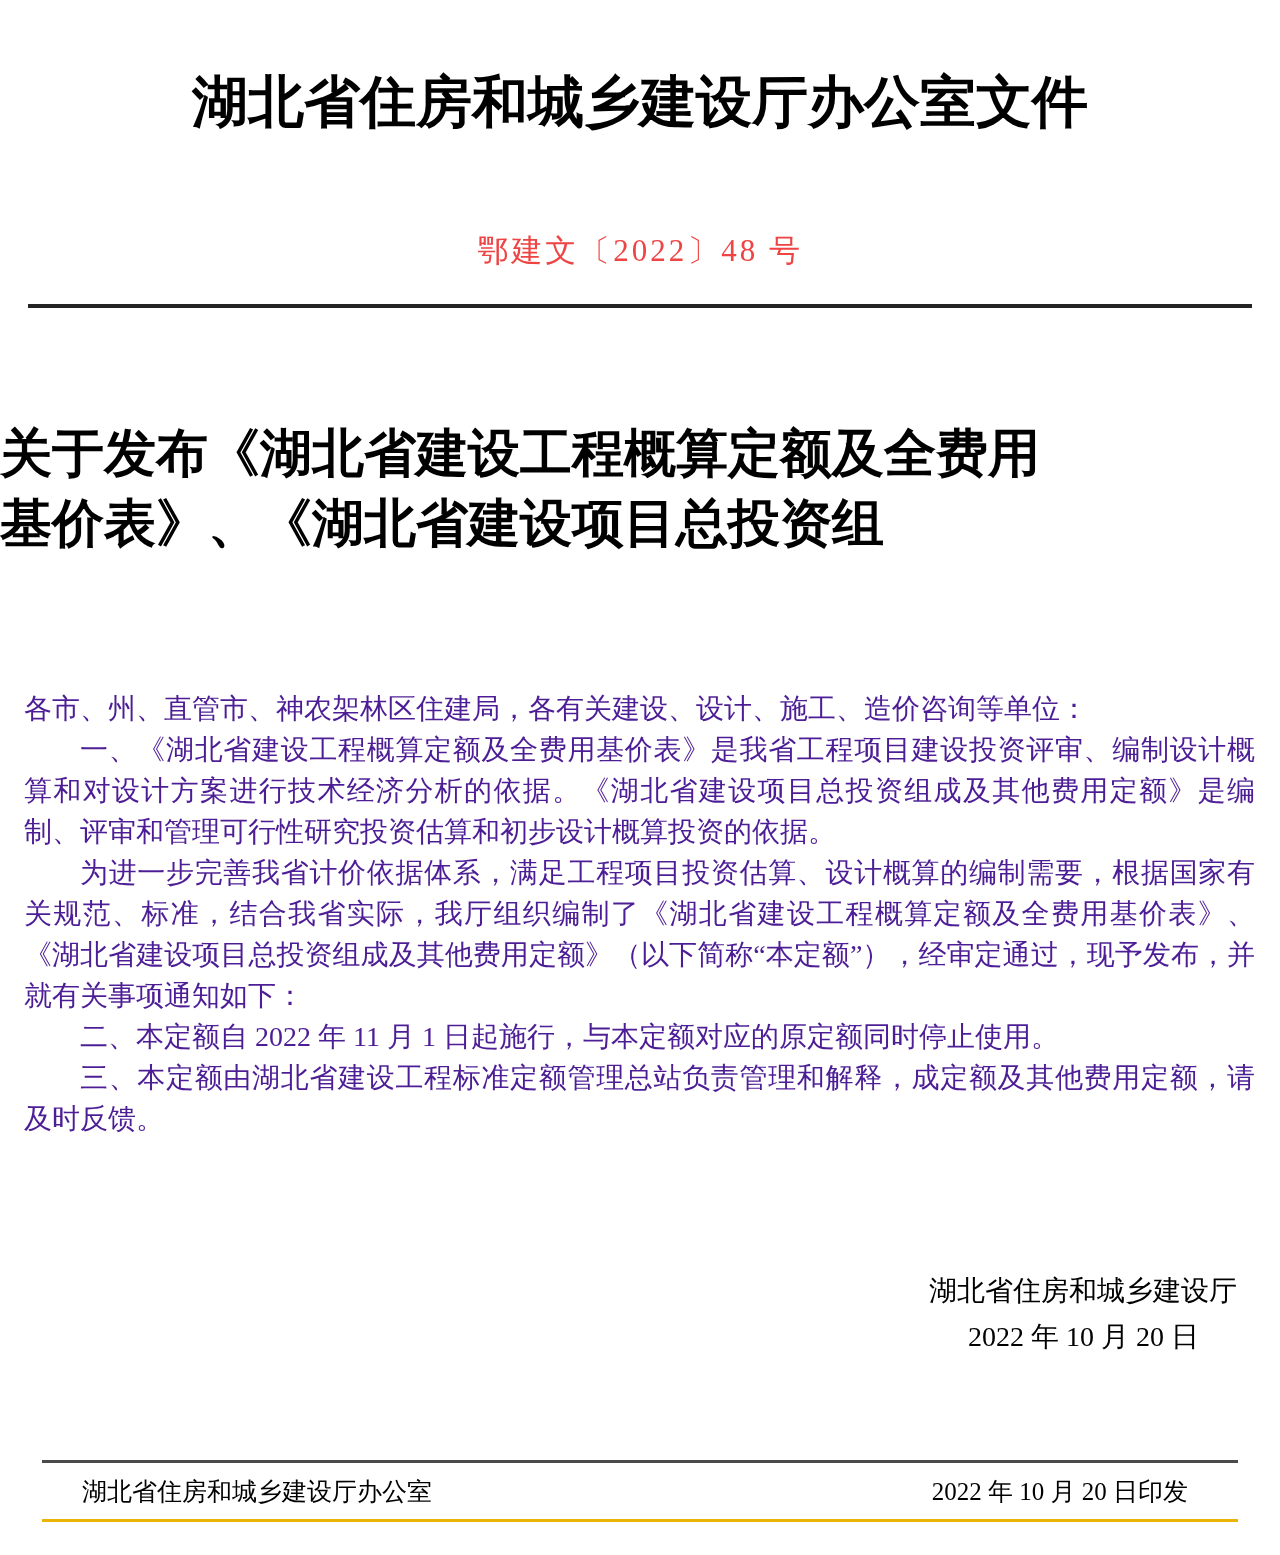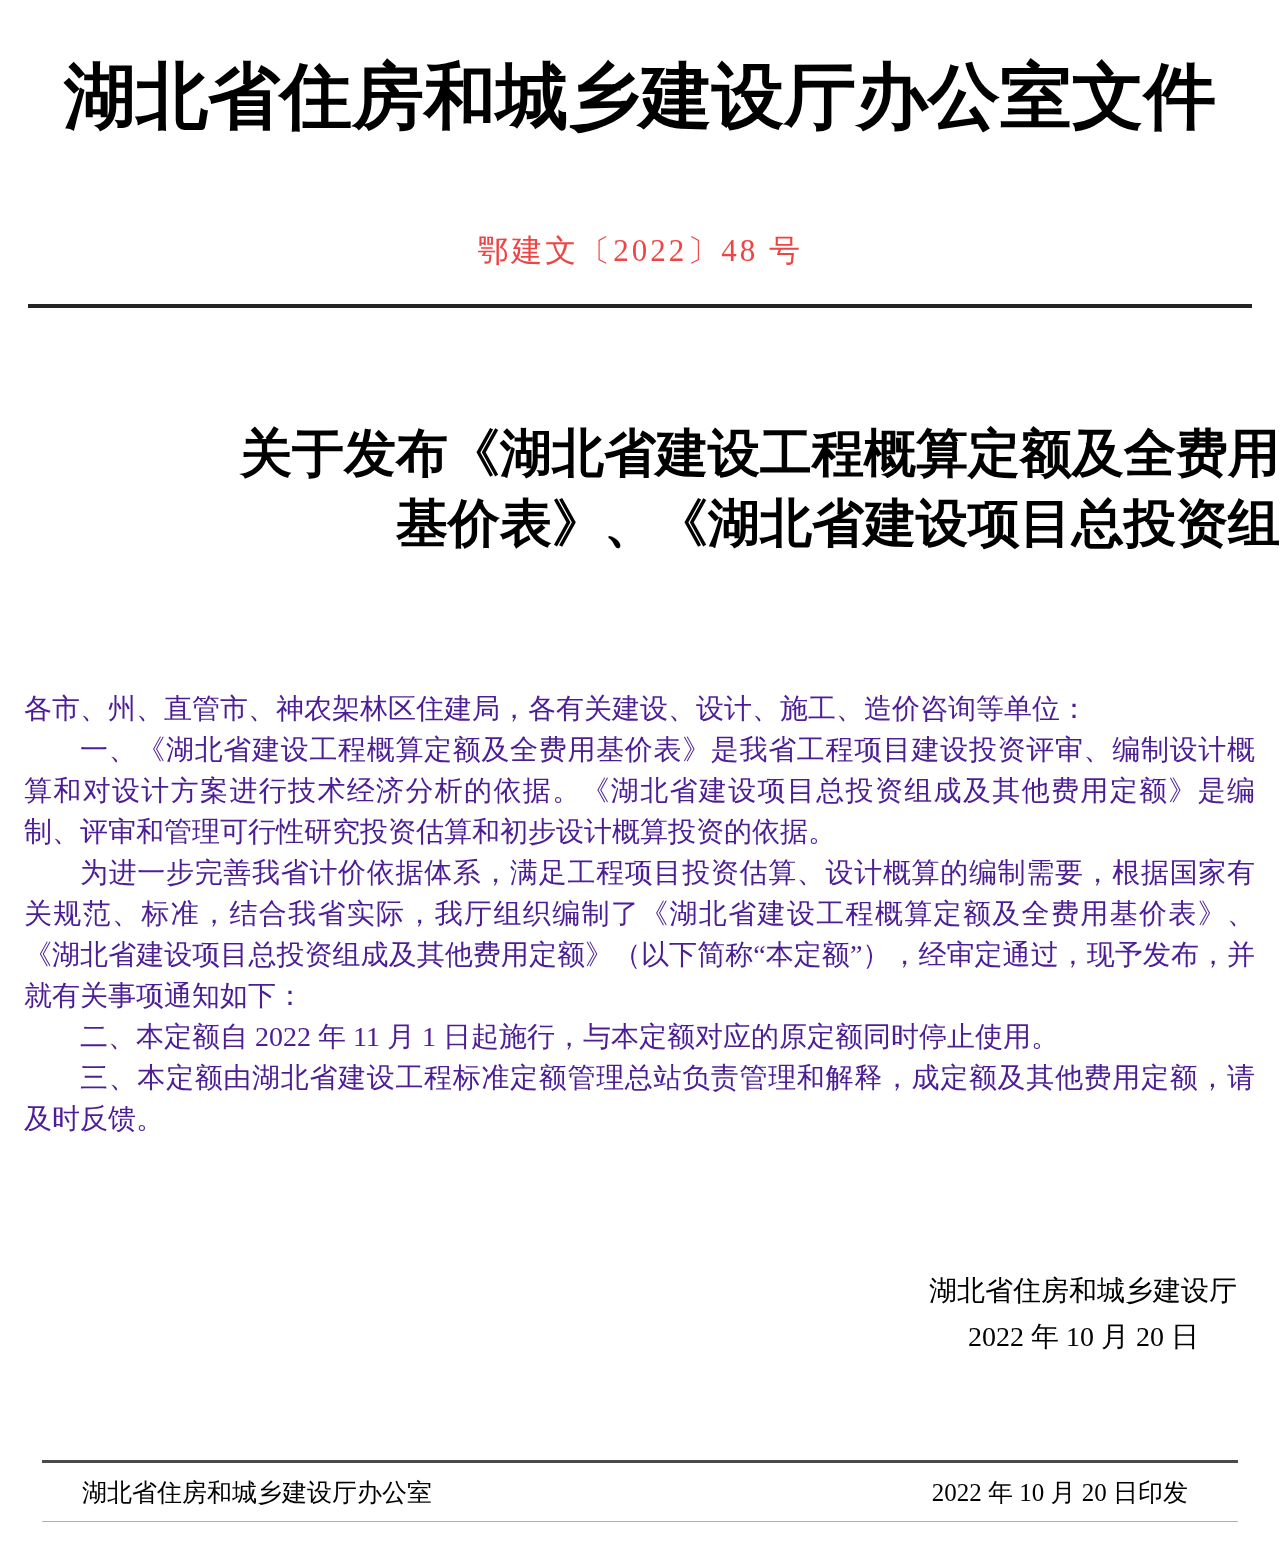--- a/index.html
+++ b/index.html
@@ -15,23 +15,23 @@
     font-family: "Liberation Serif", "DejaVu Serif", serif;
   }
 
   
   .letterhead {
     position: absolute;
     top: 52px;
     left: 0;
     width: 100%;
     text-align: center;
-    font-family: Liberation Mono, monospace;
+    font-family: Liberation Sans, sans-serif;
     font-weight: bold;
-    font-size: 72px;
+    font-size: 56px;
     line-height: 100px;
     letter-spacing: 0px;
     white-space: nowrap;
     color: #000000;
   }
 
   
   .doc-number {
     position: absolute;
     top: 230px;
@@ -52,21 +52,21 @@
     height: 0;
     border-top: 4px solid #242424;
   }
 
   
   .doc-title {
     position: absolute;
     top: 418px;
     left: 0;
     width: 100%;
-    text-align: right;
+    text-align: left;
     font-family: "Liberation Sans", "DejaVu Sans", sans-serif;
     font-weight: bold;
     font-size: 52px;
     line-height: 70px;
     color: #000000;
   }
 
   
   .body-text {
     position: absolute;
@@ -95,21 +95,21 @@
   .signature .date { text-align: right; padding-right: 81px; }
 
   
   .footer {
     position: absolute;
     top: 1460px;
     left: 42px;
     right: 42px;
     height: 62px;
     border-top: 3px solid #4a4a4a;
-    border-bottom: 1px solid #eab308;
+    border-bottom: 3px solid #eab308;
     display: flex;
     align-items: center;
     justify-content: space-between;
     padding-left: 40px;
     padding-right: 50px;
     font-size: 25px;
     color: #000000;
   }
 </style>
 </head>

